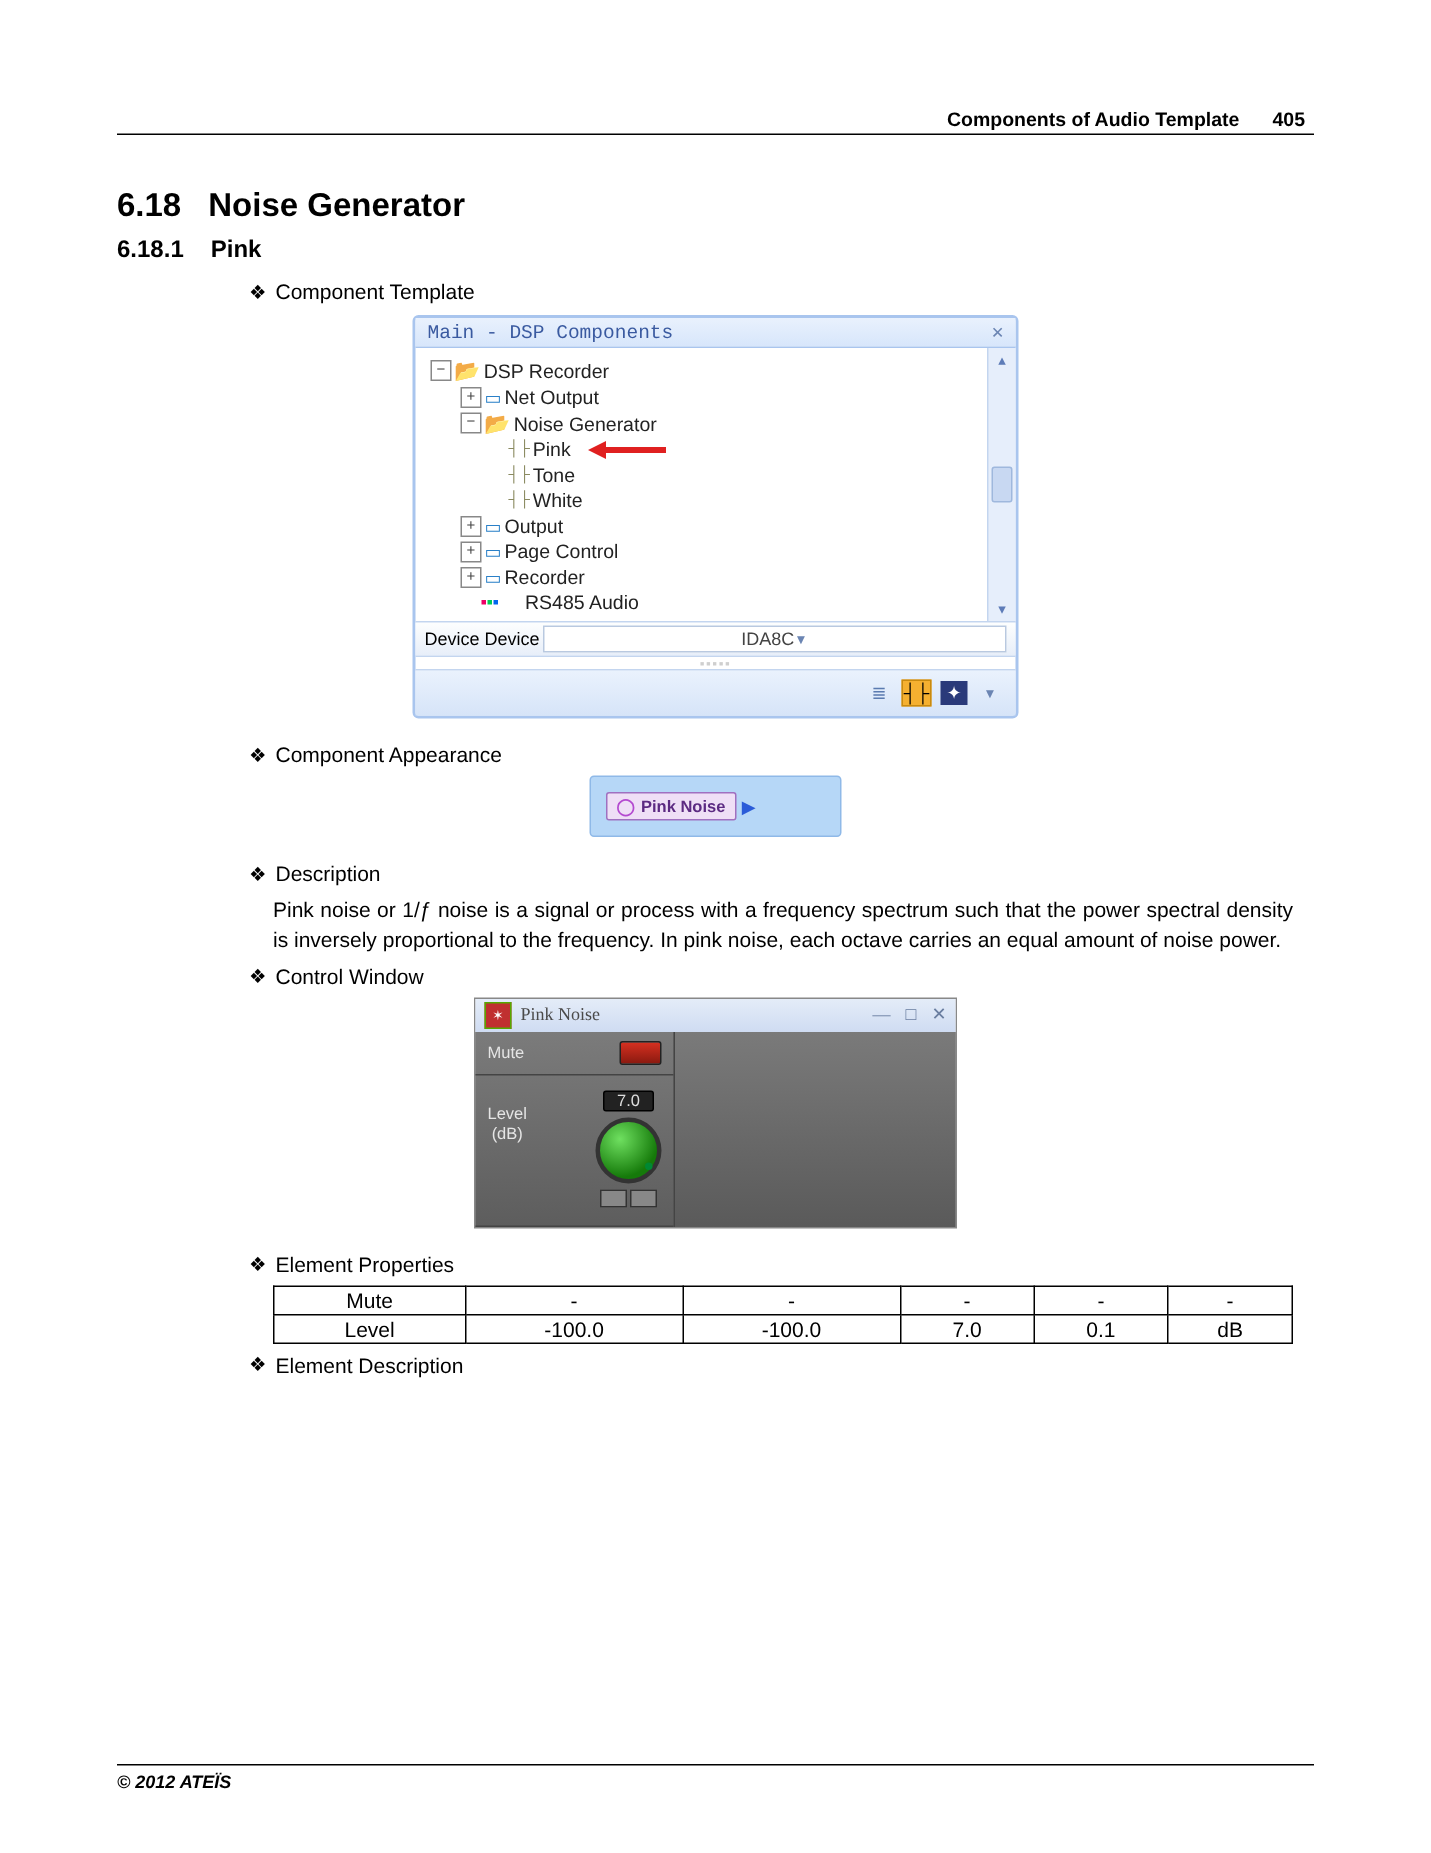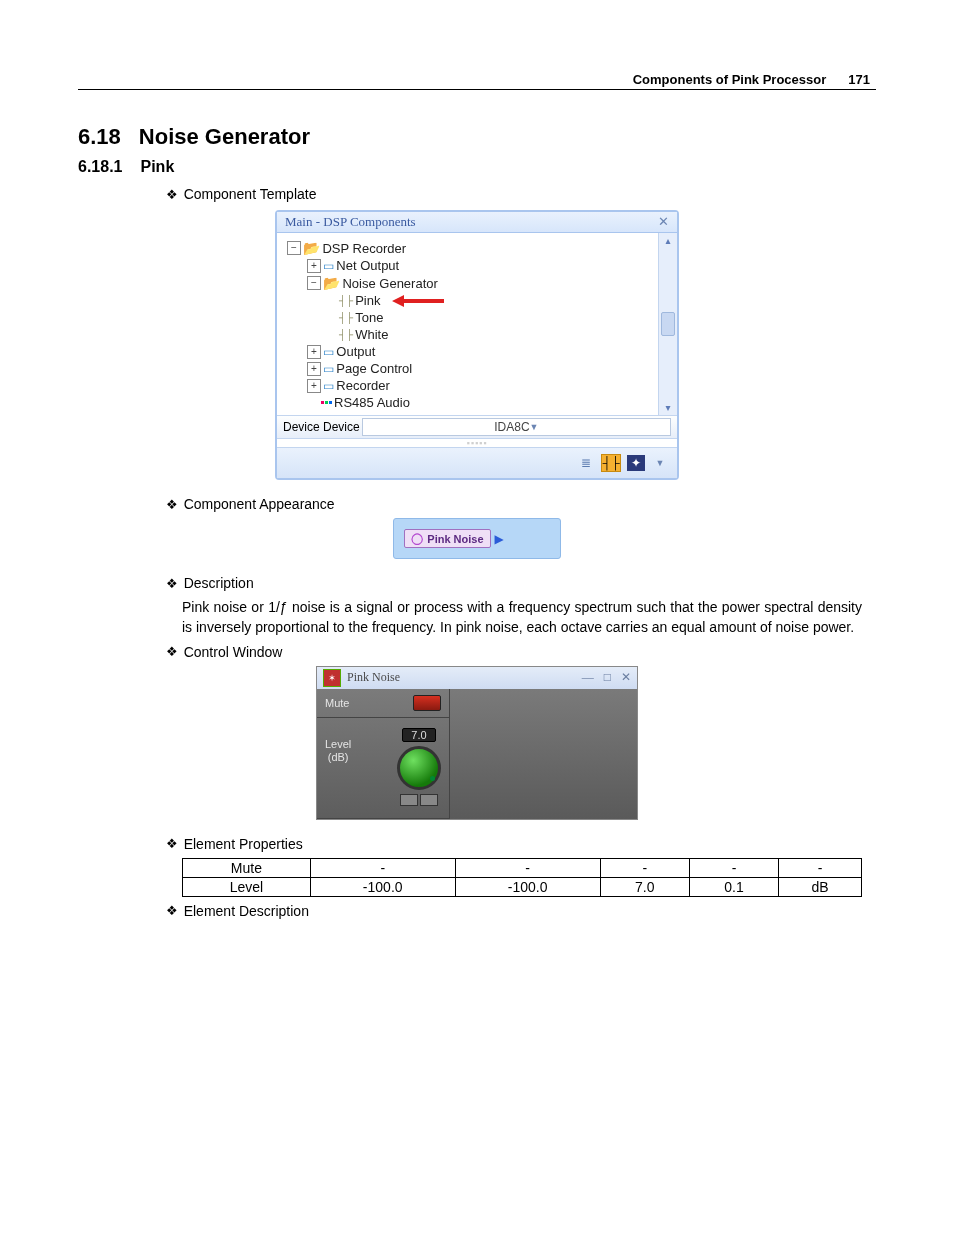--- a/index.html
+++ b/index.html
@@ -5,21 +5,21 @@
   html,body{margin:0;padding:0;background:#fff;font-family:Arial,Helvetica,sans-serif;color:#000;font-size:14px}
   .page{width:954px;min-height:1235px;position:relative;box-sizing:border-box;padding:72px 78px 50px 78px}
   .hdr-line{border-bottom:1px solid #000;display:flex;justify-content:flex-end;align-items:baseline;font-weight:bold;font-size:13px;padding-bottom:2px}
   .hdr-line .pg{margin-left:22px;margin-right:6px}
   h2{font-size:22px;font-weight:bold;margin:34px 0 8px 0;display:flex;gap:18px}
   h3{font-size:16px;font-weight:bold;margin:8px 0 10px 0;display:flex;gap:18px}
   .bullet-row{display:flex;align-items:center;gap:6px;margin:6px 0 6px 88px;font-size:14px}
   .diamond{font-size:13px;line-height:1}
   
   .panel{width:400px;margin:8px auto 16px auto;border:2px solid #a9c5ee;border-radius:4px;background:#fff;font-family:Tahoma,Verdana,sans-serif;font-size:13px}
-  .panel-title{display:flex;align-items:center;justify-content:space-between;background:linear-gradient(#e9f1fd,#d7e6fb);border-bottom:1px solid #a9c5ee;color:#3a5aa0;font-family:Liberation Serif, serif;padding:2px 8px}
+  .panel-title{display:flex;align-items:center;justify-content:space-between;background:linear-gradient(#e9f1fd,#d7e6fb);border-bottom:1px solid #a9c5ee;color:#3a5aa0;font-family:Liberation Mono, monospace;padding:2px 8px}
   .tree-wrap{display:flex}
   .tree{flex:1;padding:6px 4px 4px 10px}
   .tree-row{display:flex;align-items:center;gap:2px;padding:1px 0;color:#222}
   .exp{width:12px;height:12px;border:1px solid #888;display:inline-flex;align-items:center;justify-content:center;font-size:10px;line-height:10px;color:#444;background:#fff}
   .exp.blank{border:none}
   .spacer1{display:inline-block;width:18px}
   .spacer2{display:inline-block;width:36px}
   .ico-folder{color:#d9a400;font-size:14px}
   .ico-node{color:#2a80c8;font-size:12px}
   .ico-slider{color:#8a8a60;font-size:10px}
@@ -62,22 +62,22 @@
   table.props th{background:#3f3f3f;color:#fff;font-weight:bold;border:1px solid #000;padding:2px 6px;font-size:14px}
   table.props td{border:1px solid #000;padding:1px 6px;text-align:center}
   .footer{position:absolute;left:78px;right:78px;bottom:40px;border-top:1px solid #000;padding-top:4px;font-style:italic;font-size:12px;font-weight:bold}
 </style>
 </head>
 <body>
 
 <div class="page">
 
   <div class="hdr-line">
-    <span>Components of Pink Processor</span>
-    <span class="pg">171</span>
+    <span>Components of Audio Template</span>
+    <span class="pg">405</span>
   </div>
 
   <h2>
     <span>6.18</span>
     <span>Noise Generator</span>
   </h2>
   <h3>
     <span>6.18.1</span>
     <span>Pink</span>
   </h3>
@@ -151,21 +151,21 @@
           <span>Recorder</span>
         </div>
         <div class="tree-row">
           <span class="spacer1"></span>
             <span class="exp blank"></span>
           <span class="ico-dots">
               <span style="background:#e06"></span>
               <span style="background:#0c5"></span>
               <span style="background:#06e"></span>
             </span>
-          <span style="margin-left:0">RS485 Audio</span>
+          <span style="margin-left:16px">RS485 Audio</span>
         </div>
       </div>
       <div class="sb">
         <span class="sb-btn">▴</span>
         <span class="sb-thumb"></span>
         <span class="sb-btn">▾</span>
       </div>
     </div>
     <div class="dm-row">
       <span class="dm-label">Device Device</span>
@@ -264,13 +264,14 @@
       <td>dB</td>
     </tr>
   </tbody>
     </table>
 
   <div class="bullet-row">
     <span class="diamond">❖</span>
     <span>Element Description</span>
   </div>
 
+  <div class="footer">© 2012 ATEÏS</div>
 </div>
 
 </body></html>

